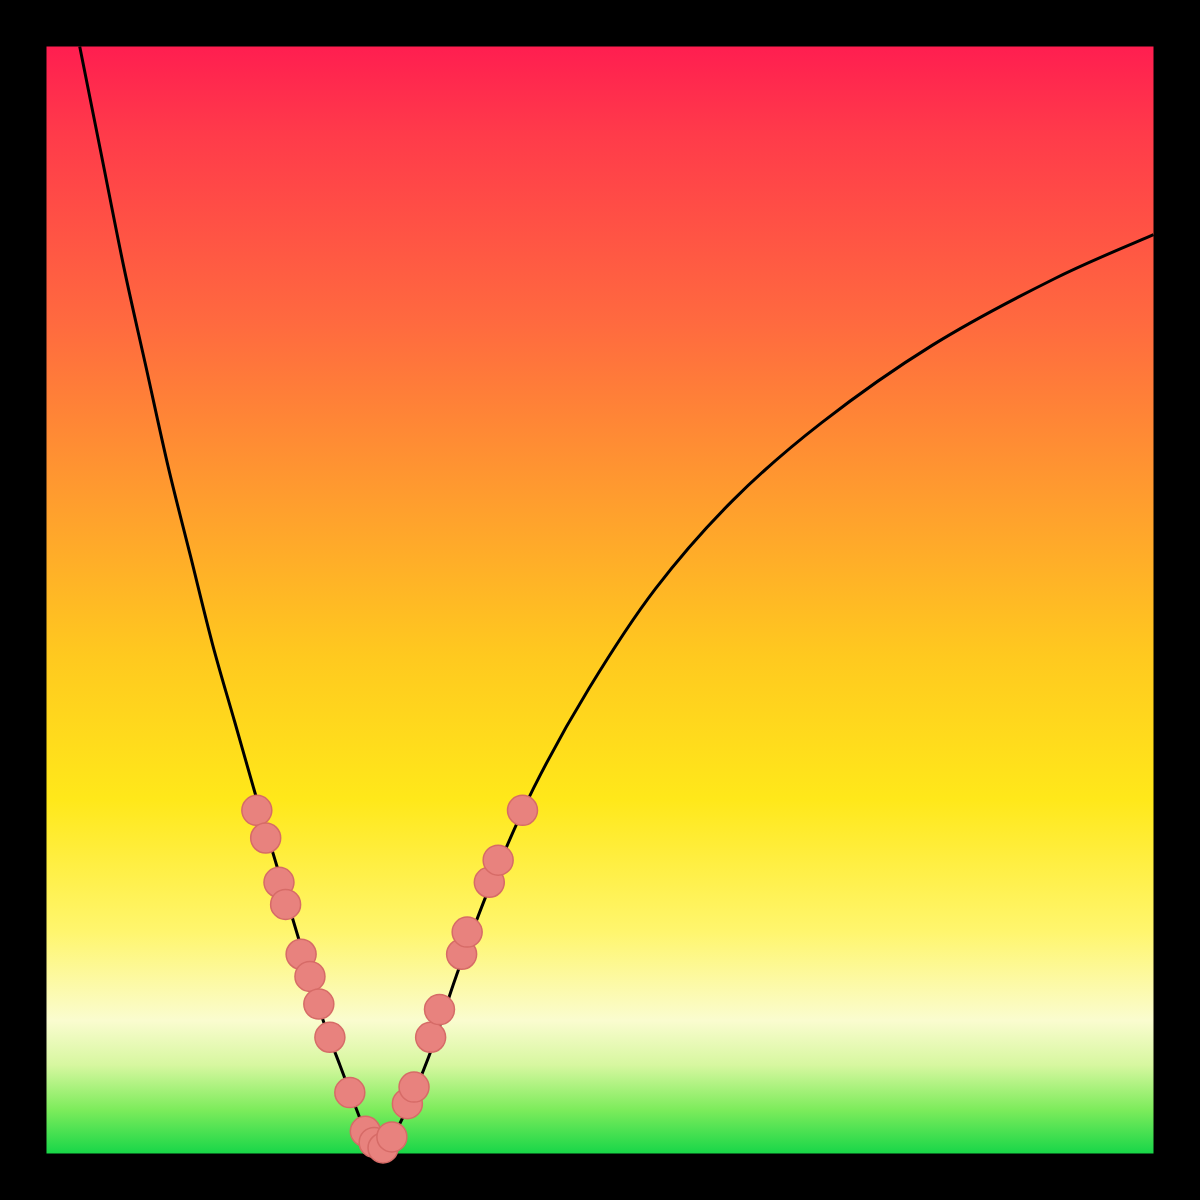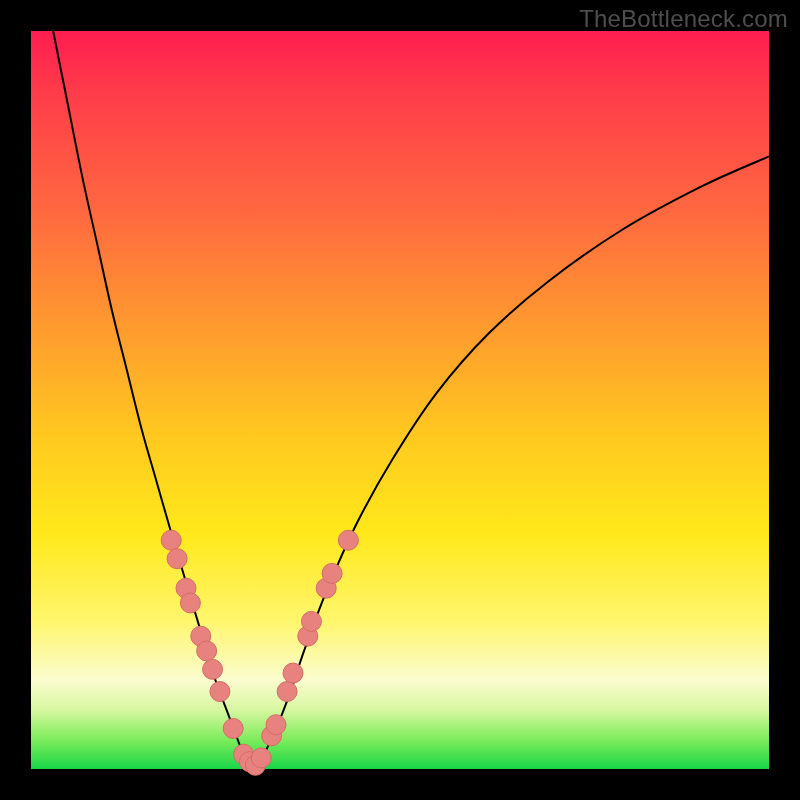--- a/index.html
+++ b/index.html
@@ -56,21 +56,20 @@
     top: 0;
     left: 0;
   }
 </style>
 </head>
 <body>
 
 <div class="frame">
   <div class="plot-area"></div>
 
-  <div class="watermark">TheBottleneck.com</div>
 
   <svg class="overlay" width="800" height="800" viewBox="0 0 800 800">
     <g id="curves">
         <path d="M 53.14 31.00 C 55.60 43.30, 62.98 80.20, 67.90 104.80 C 72.82 129.40, 77.74 155.23, 82.66 178.60 C 87.58 201.97, 92.50 222.88, 97.42 245.02 C 102.34 267.16, 107.26 290.53, 112.18 311.44 C 117.10 332.35, 122.02 350.80, 126.94 370.48 C 131.86 390.16, 136.78 411.07, 141.70 429.52 C 146.62 447.97, 151.54 463.96, 156.46 481.18 C 161.38 498.40, 166.91 518.08, 171.22 532.84 C 175.53 547.60, 178.60 557.44, 182.29 569.74 C 185.98 582.04, 189.67 594.34, 193.36 606.64 C 197.05 618.94, 200.74 631.24, 204.43 643.54 C 208.12 655.84, 211.81 669.37, 215.50 680.44 C 219.19 691.51, 222.88 700.12, 226.57 709.96 C 230.26 719.80, 234.57 731.49, 237.64 739.48 C 240.72 747.48, 242.56 753.01, 245.02 757.93 C 247.48 762.85, 251.17 767.15, 252.40 769.00 " fill="none" stroke="#000000" stroke-width="2"></path>
         <path d="M 252.40 769.00 C 253.63 767.77, 256.09 767.77, 259.78 761.62 C 263.47 755.47, 269.62 743.17, 274.54 732.10 C 279.46 721.03, 284.38 708.73, 289.30 695.20 C 294.22 681.67, 297.91 668.14, 304.06 650.92 C 310.21 633.70, 317.59 612.79, 326.20 591.88 C 334.81 570.97, 344.65 547.60, 355.72 525.46 C 366.79 503.32, 379.09 481.18, 392.62 459.04 C 406.15 436.90, 420.91 413.53, 436.90 392.62 C 452.89 371.71, 470.11 352.03, 488.56 333.58 C 507.01 315.13, 525.46 299.14, 547.60 281.92 C 569.74 264.70, 595.57 246.25, 621.40 230.26 C 647.23 214.27, 677.98 198.28, 702.58 185.98 C 727.18 173.68, 757.93 161.38, 769.00 156.46 " fill="none" stroke="#000000" stroke-width="2"></path>
       </g>
     <g id="markers">
         <circle cx="171.22" cy="540.22" r="10" fill="#e8827e" stroke="#d66b67" stroke-width="1"></circle>
         <circle cx="177.12" cy="558.67" r="10" fill="#e8827e" stroke="#d66b67" stroke-width="1"></circle>
         <circle cx="185.98" cy="588.19" r="10" fill="#e8827e" stroke="#d66b67" stroke-width="1"></circle>

